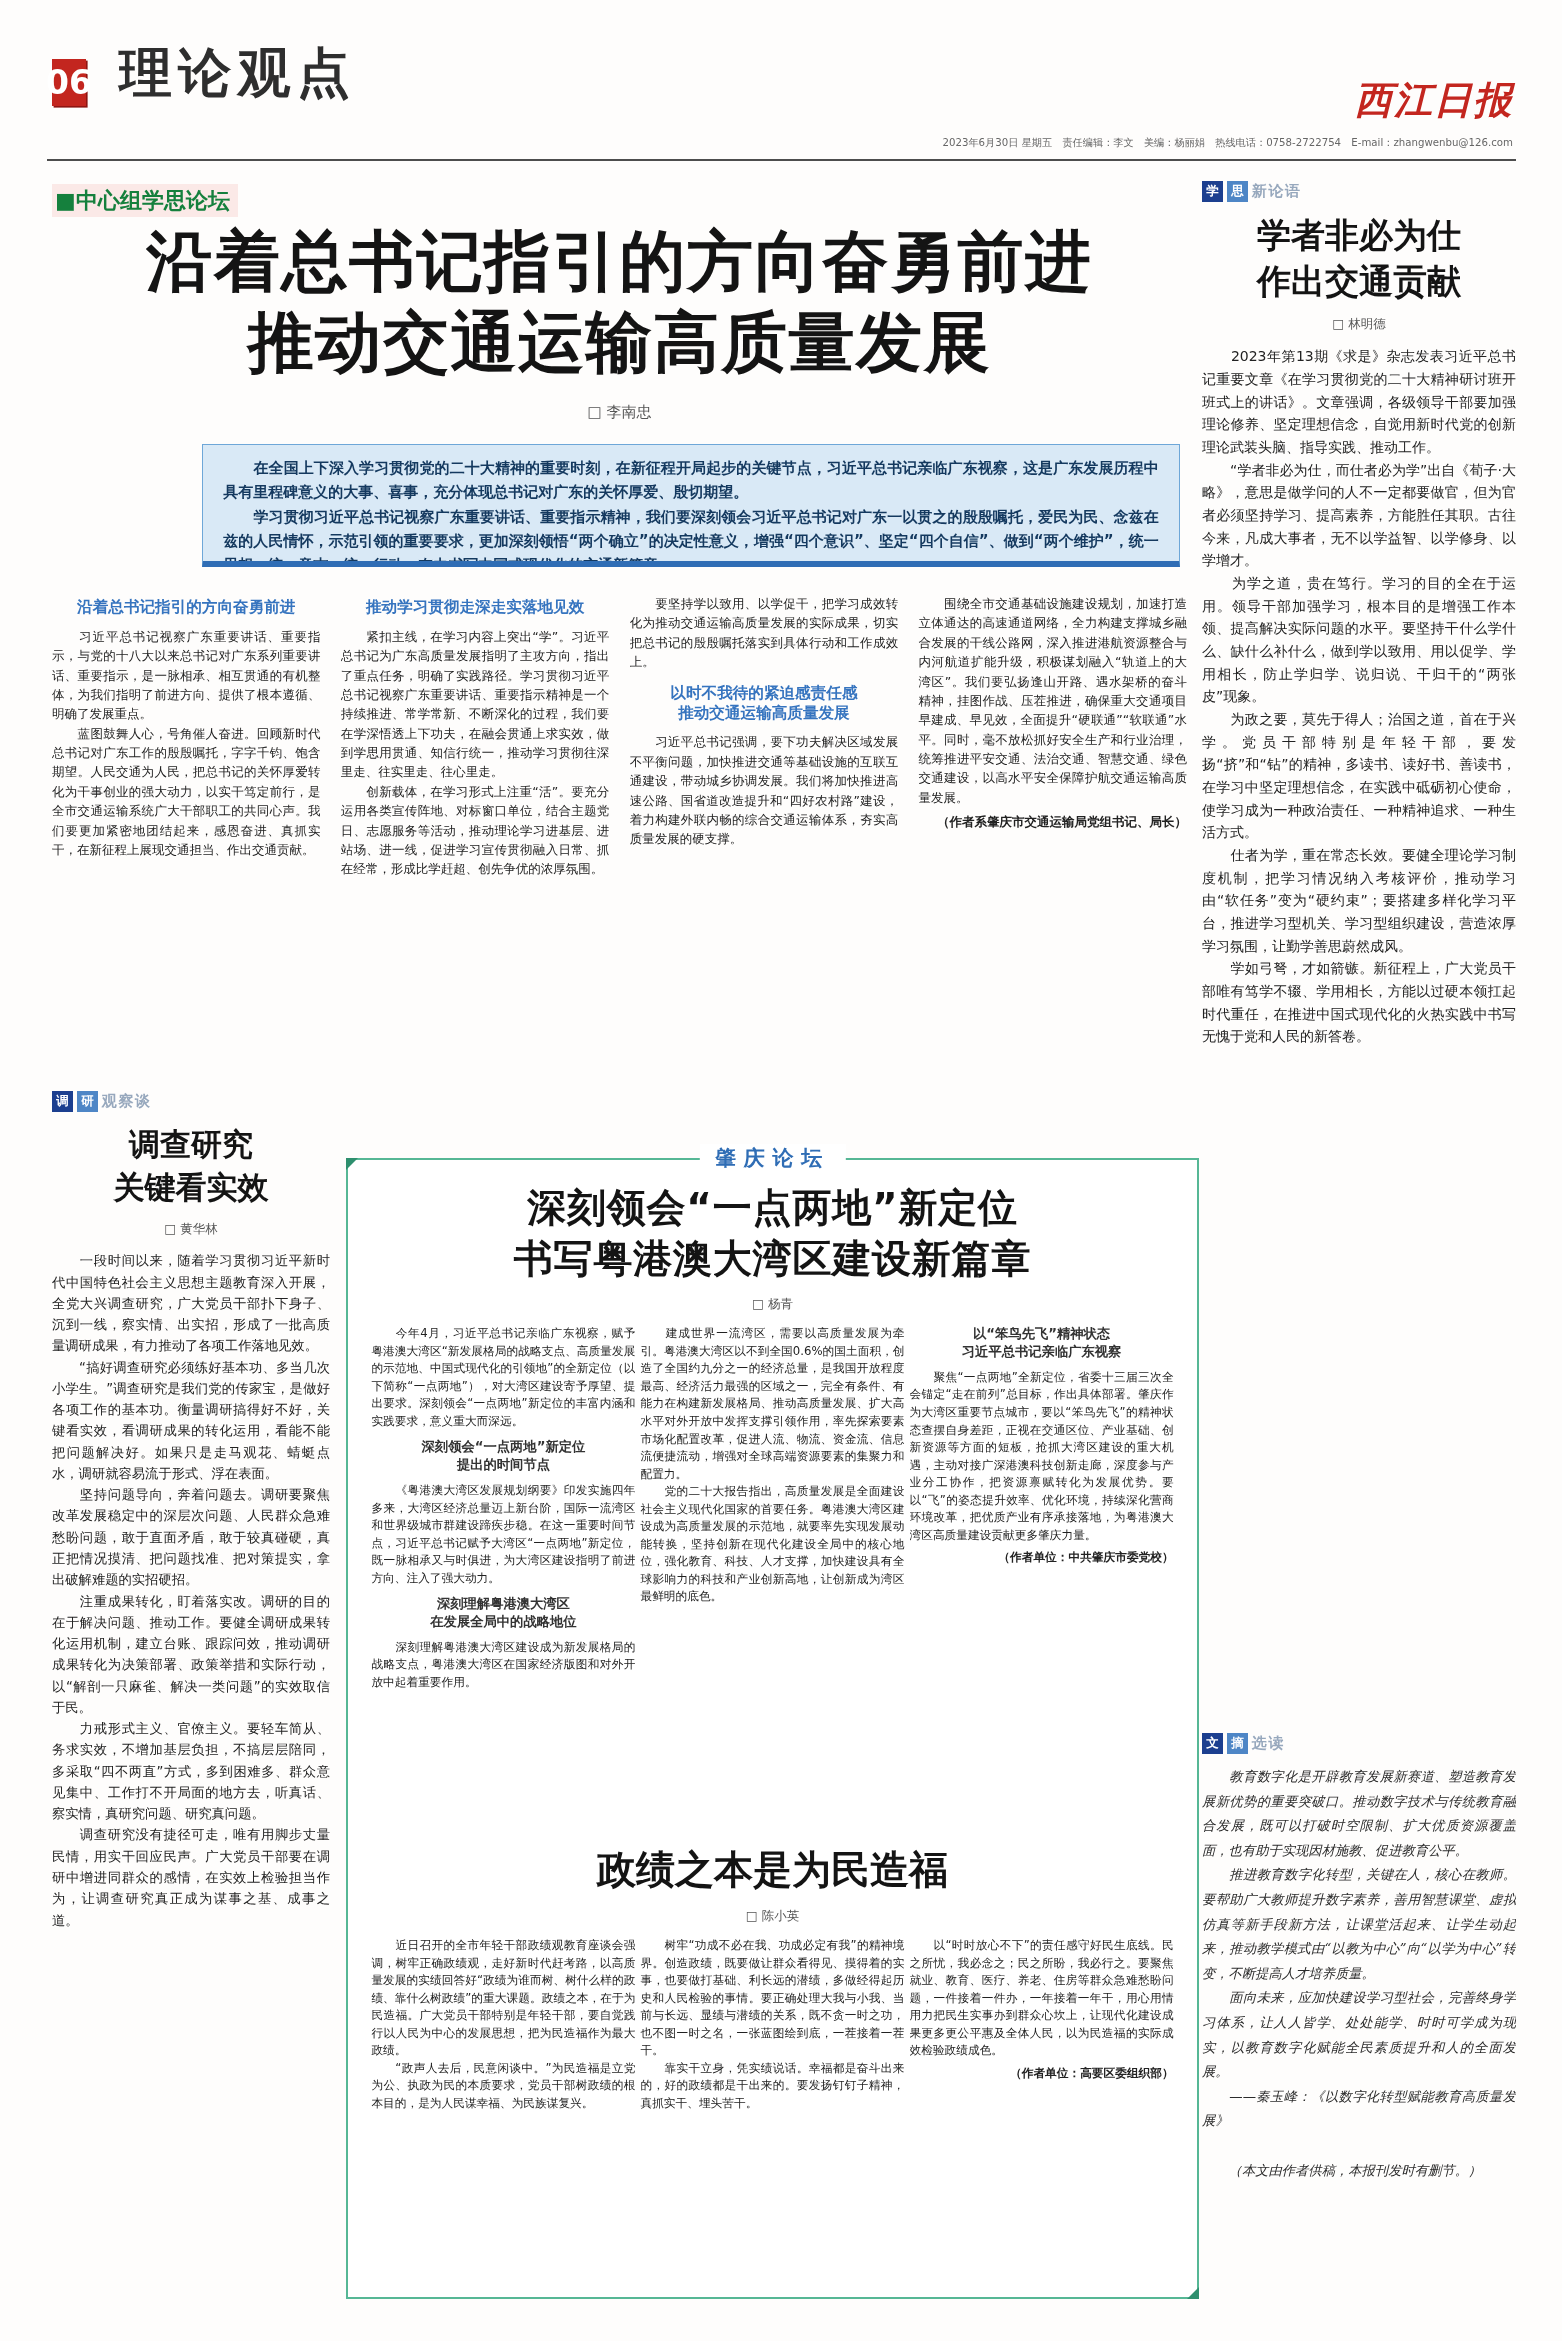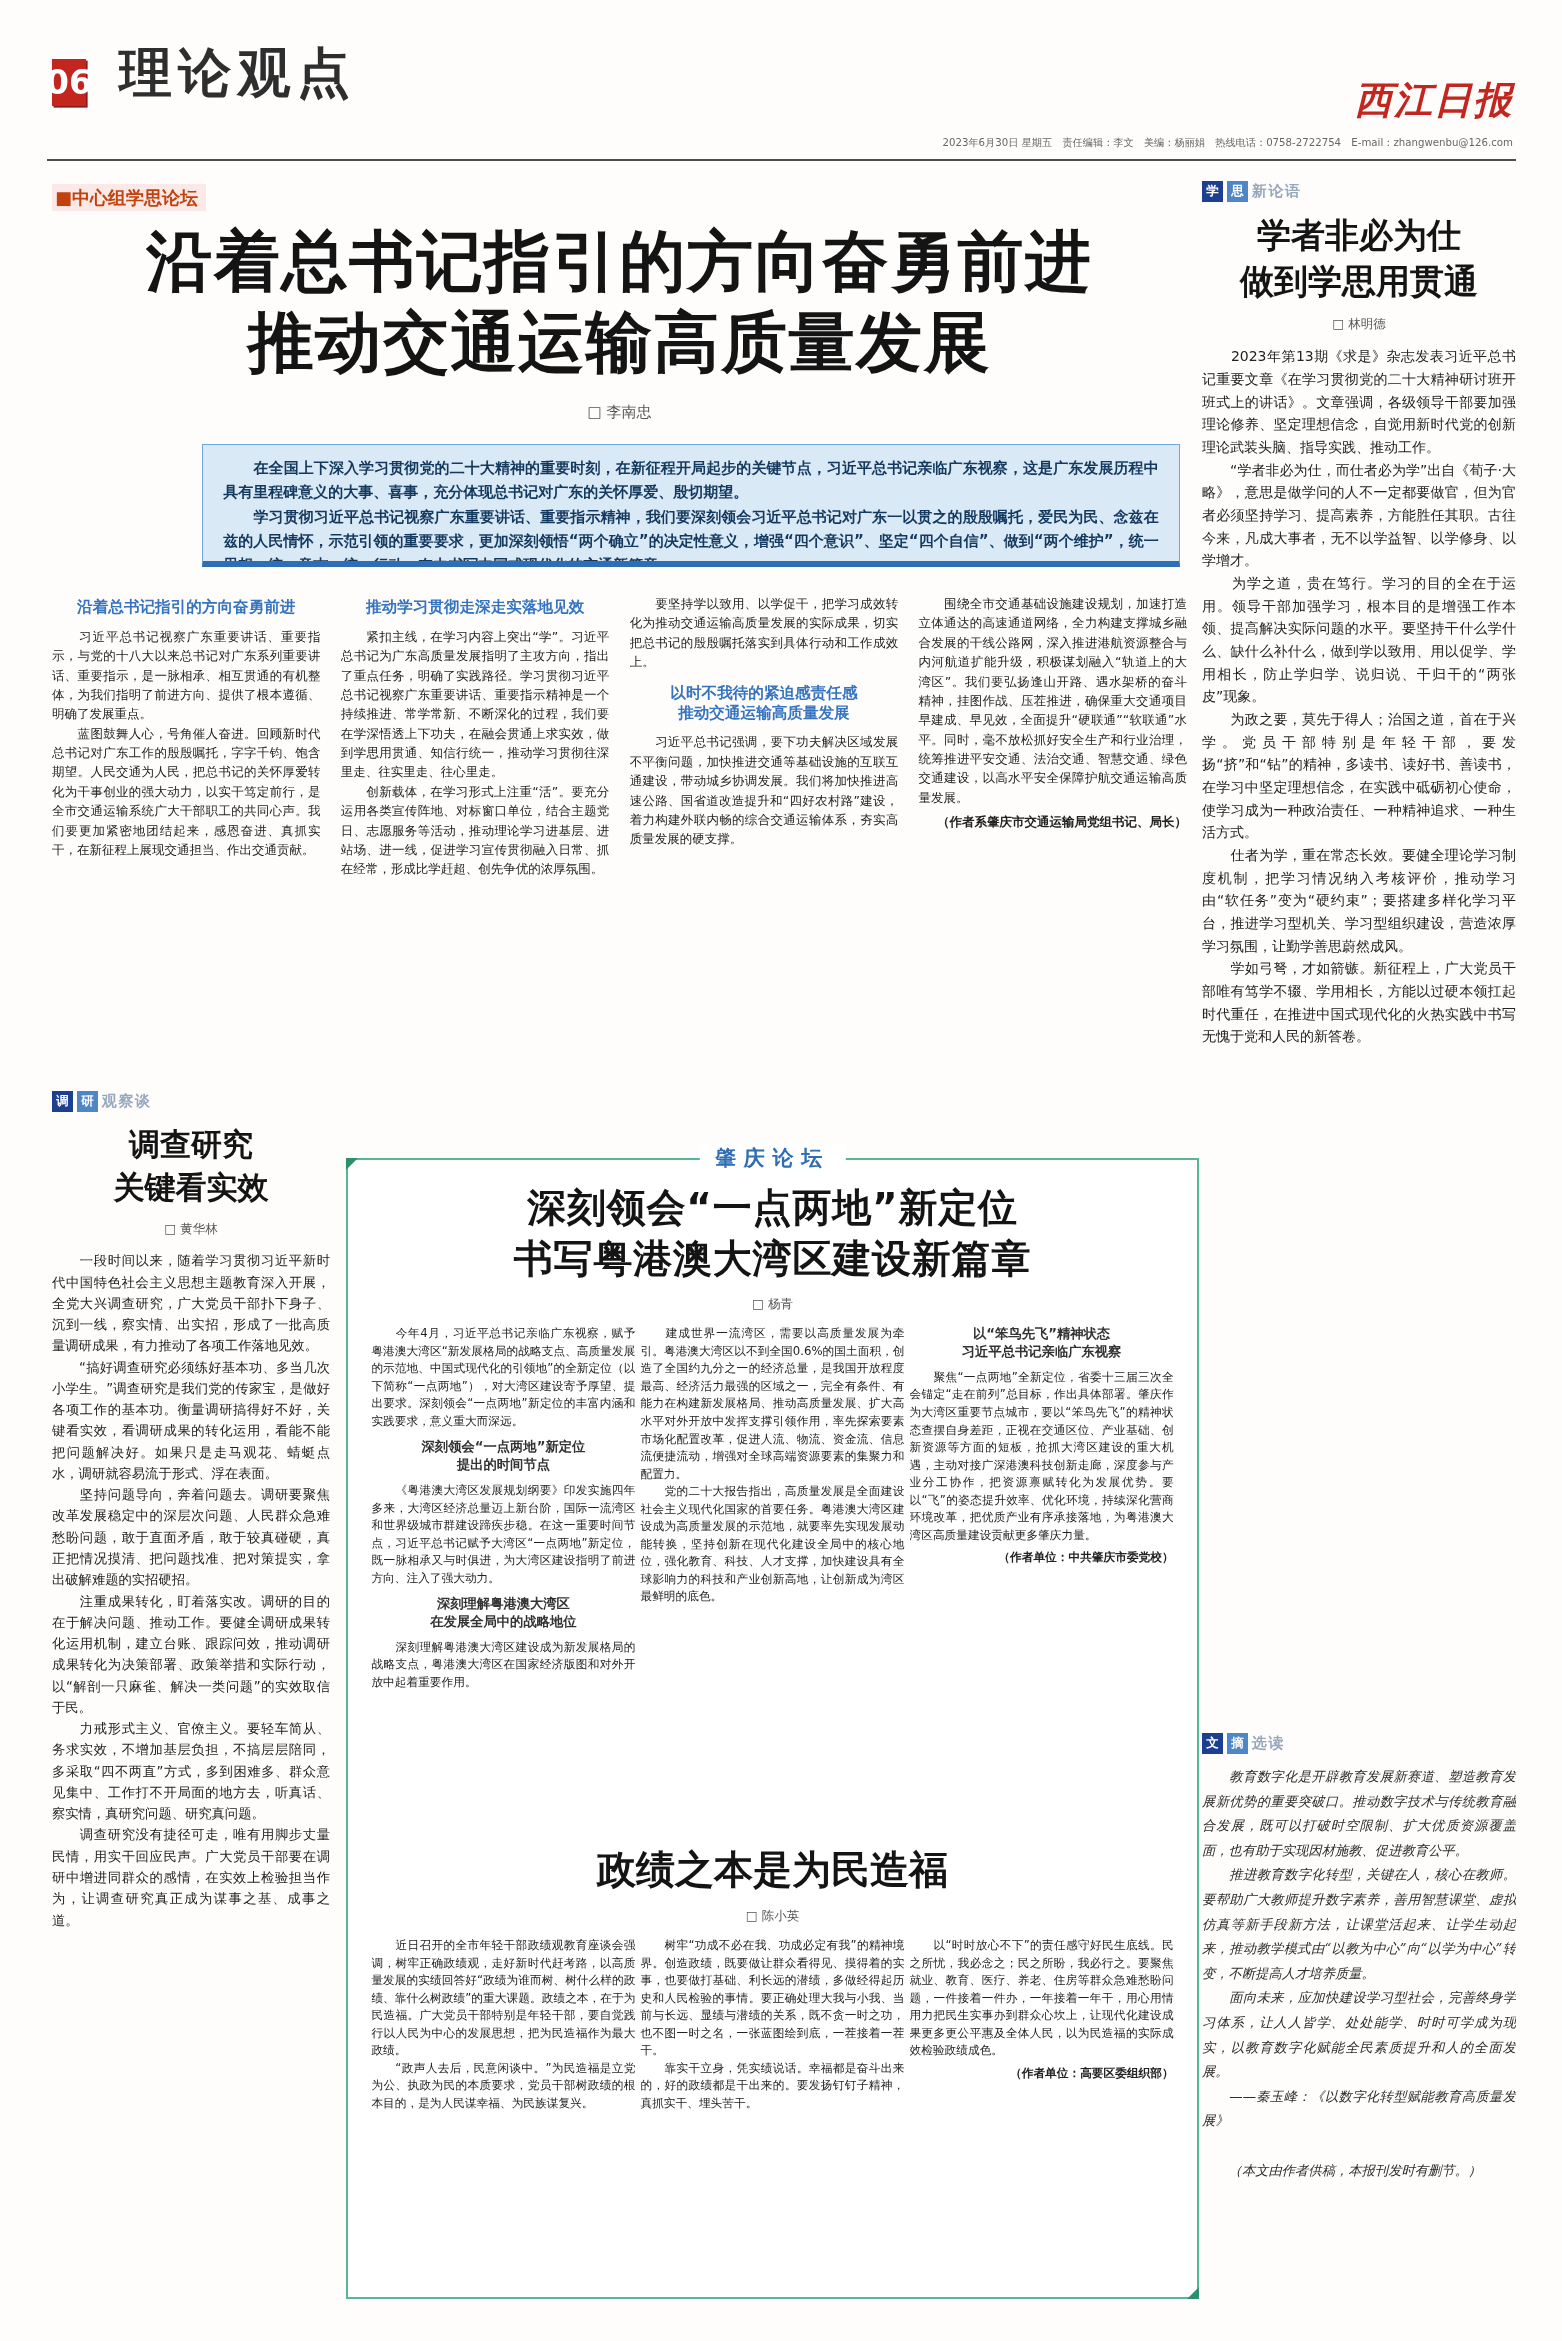--- a/index.html
+++ b/index.html
@@ -8,21 +8,21 @@
   
   .pagenum{position:absolute;left:52px;top:59px;width:34px;height:47px;background:#c3261f;
            color:#fff;font-size:33px;font-weight:bold;display:flex;align-items:center;justify-content:center;
            box-shadow:1.6px 1.6px 0 #8e1512;}
   .section-title{position:absolute;left:119px;top:38px;font-size:53px;font-weight:900;color:#2e2e2e;letter-spacing:6.3px;}
   .masthead{position:absolute;right:50px;top:75px;font-family:"DejaVu Serif","Liberation Serif",serif;
             font-style:italic;font-weight:bold;font-size:38px;color:#c3261f;letter-spacing:1.6px;margin-left:8px;}
   .info-line{position:absolute;right:50px;top:136px;font-size:10.2px;color:#666;}
   .header-rule{position:absolute;left:47px;right:47px;top:159px;height:2.3px;background:#4d4d4d;}
   
-  .main-label{position:absolute;left:52px;top:184px;font-size:18px;font-weight:bold;color:#c2410c;
+  .main-label{position:absolute;left:52px;top:184px;font-size:22px;font-weight:bold;color:#15803d;
               background:#fbe9e7;padding:1.6px 7.8px 1.6px 3.1px;}
   .main-head{position:absolute;left:52px;top:222px;width:1135px;text-align:center;font-weight:900;color:#141414;
              font-size:66px;line-height:1.22;letter-spacing:1.6px;}
   .main-author{position:absolute;left:52px;top:403px;width:1135px;text-align:center;font-size:15px;color:#555;}
   .summary-box{position:absolute;left:202px;top:444px;width:978px;height:123px;background:#d9e9f6;
                border:1.6px solid #6ea7d8;border-bottom:6.3px solid #2f6db5;box-sizing:border-box;
                padding:11px 20.3px;font-size:15px;font-weight:bold;color:#14395f;line-height:1.62;
                text-align:justify;white-space:pre-line;overflow:hidden;}
   .main-cols{position:absolute;left:52px;top:594px;width:1135px;height:466px;display:flex;gap:20.3px;}
   .mcol{flex:1;overflow:hidden;font-size:12.5px;line-height:1.55;text-align:justify;}
@@ -113,21 +113,21 @@
   </div>
 
   <div class="right-art">
     <div class="chip-row">
       <span class="chip chip-dark">学</span>
       <span class="chip chip-light">思</span>
       <span class="chip-label">新论语</span>
     </div>
     <div class="right-title">
       <div>学者非必为仕</div>
-      <div>做到学思用贯通</div>
+      <div>作出交通贡献</div>
     </div>
     <div class="small-author">□ 林明德</div>
     <div class="right-text">　　2023年第13期《求是》杂志发表习近平总书记重要文章《在学习贯彻党的二十大精神研讨班开班式上的讲话》。文章强调，各级领导干部要加强理论修养、坚定理想信念，自觉用新时代党的创新理论武装头脑、指导实践、推动工作。
 　　“学者非必为仕，而仕者必为学”出自《荀子·大略》，意思是做学问的人不一定都要做官，但为官者必须坚持学习、提高素养，方能胜任其职。古往今来，凡成大事者，无不以学益智、以学修身、以学增才。
 　　为学之道，贵在笃行。学习的目的全在于运用。领导干部加强学习，根本目的是增强工作本领、提高解决实际问题的水平。要坚持干什么学什么、缺什么补什么，做到学以致用、用以促学、学用相长，防止学归学、说归说、干归干的“两张皮”现象。
 　　为政之要，莫先于得人；治国之道，首在于兴学。党员干部特别是年轻干部，要发扬“挤”和“钻”的精神，多读书、读好书、善读书，在学习中坚定理想信念，在实践中砥砺初心使命，使学习成为一种政治责任、一种精神追求、一种生活方式。
 　　仕者为学，重在常态长效。要健全理论学习制度机制，把学习情况纳入考核评价，推动学习由“软任务”变为“硬约束”；要搭建多样化学习平台，推进学习型机关、学习型组织建设，营造浓厚学习氛围，让勤学善思蔚然成风。
 　　学如弓弩，才如箭镞。新征程上，广大党员干部唯有笃学不辍、学用相长，方能以过硬本领扛起时代重任，在推进中国式现代化的火热实践中书写无愧于党和人民的新答卷。</div>
   </div>
 

